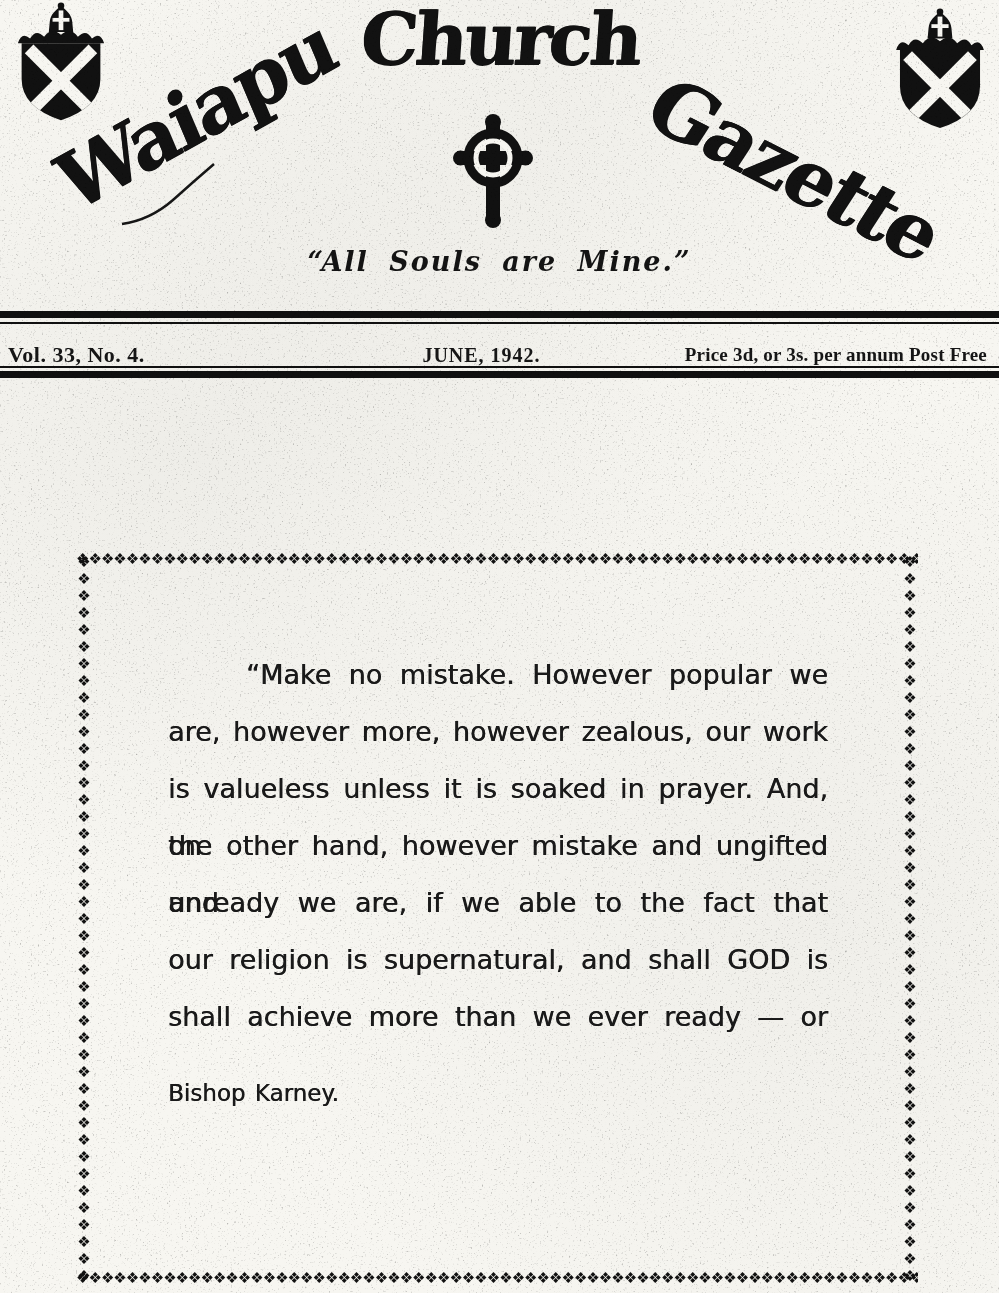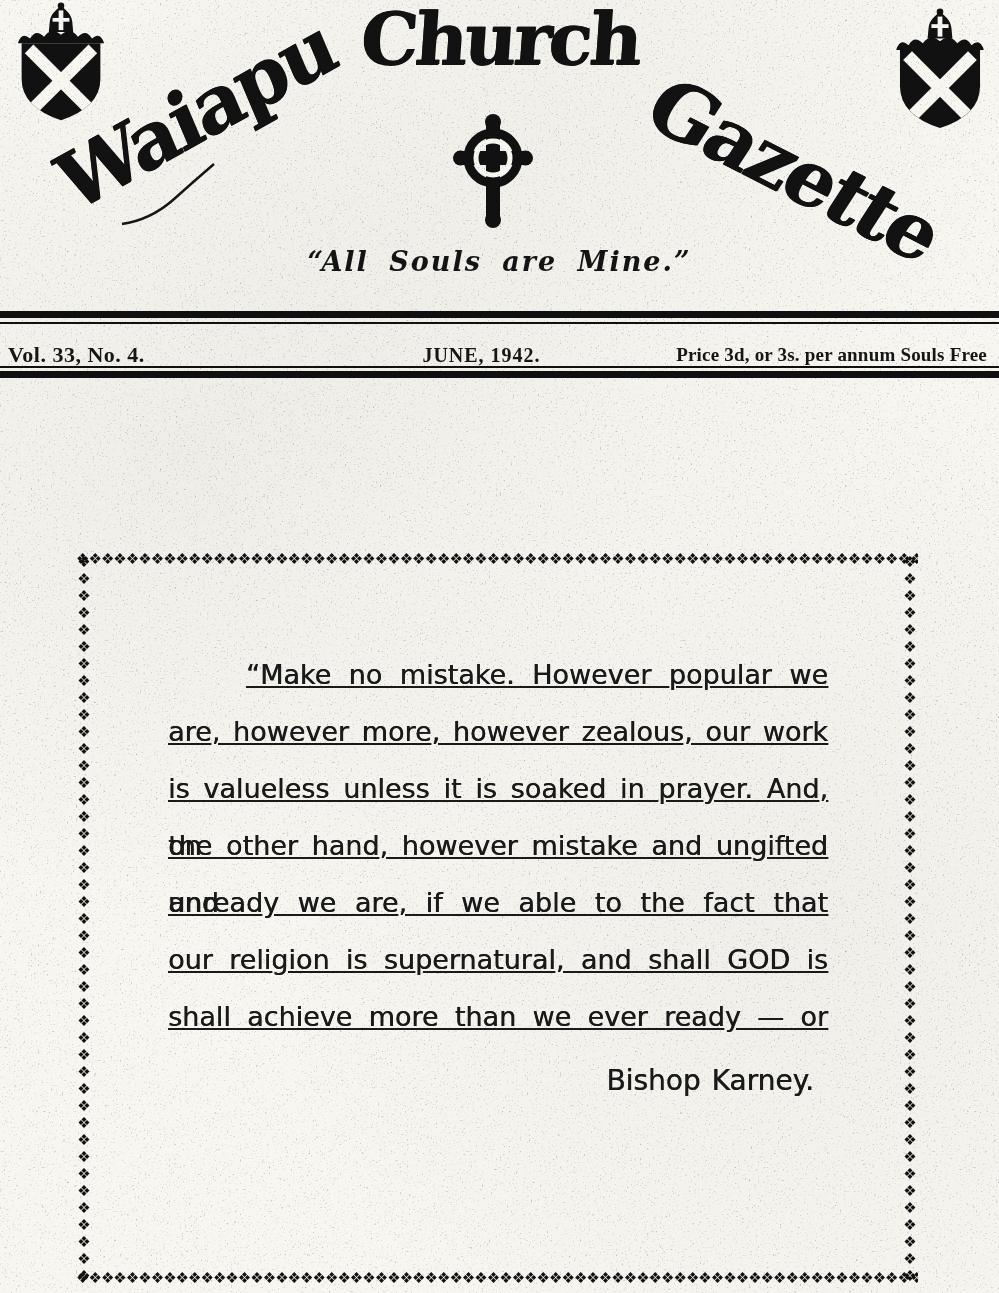--- a/index.html
+++ b/index.html
@@ -101,30 +101,29 @@
     font-size:27px;
     color:#1a1a1a;
     text-shadow:0.4px 0 0 currentColor;
     word-spacing:2px;
   }
   .qline{
     height:57px;line-height:57px;
     text-align:justify;
     text-align-last:justify;
     white-space:normal;
-    text-decoration:underline;
   }
   .qline.first{text-indent:78px;}
   .qline.last{text-align-last:left;}
   .attribution{
-    margin-top:16px;
+    margin-top:28px;
     height:40px;line-height:40px;
-    text-align:right;
+    text-align:left;
     padding-right:14px;
-    font-size:28px;
+    font-size:23px;
   }
   .noise{position:absolute;left:0;top:0;pointer-events:none;}
 </style>
 </head>
 <body>
 
 <div class="page">
 
   <svg class="crest crest-left" width="102" height="120" viewBox="0 0 100 128">
     <defs>
@@ -184,21 +183,21 @@
   <div class="motto">“All Souls are Mine.”</div>
 
   <div class="rule rule-t1"></div>
   <div class="rule rule-t2"></div>
   <div class="rule rule-b1"></div>
   <div class="rule rule-b2"></div>
 
   <div class="dateline-row">
     <span class="vol">Vol. 33, No. 4.</span>
     <span class="issue-date">JUNE, 1942.</span>
-    <span class="price">Price 3d, or 3s. per annum Souls Free</span>
+    <span class="price">Price 3d, or 3s. per annum Post Free</span>
   </div>
 
   <div class="diamond-border db-top">❖❖❖❖❖❖❖❖❖❖❖❖❖❖❖❖❖❖❖❖❖❖❖❖❖❖❖❖❖❖❖❖❖❖❖❖❖❖❖❖❖❖❖❖❖❖❖❖❖❖❖❖❖❖❖❖❖❖❖❖❖❖❖❖❖❖❖❖❖❖</div>
   <div class="diamond-border db-bottom">❖❖❖❖❖❖❖❖❖❖❖❖❖❖❖❖❖❖❖❖❖❖❖❖❖❖❖❖❖❖❖❖❖❖❖❖❖❖❖❖❖❖❖❖❖❖❖❖❖❖❖❖❖❖❖❖❖❖❖❖❖❖❖❖❖❖❖❖❖❖</div>
   <div class="diamond-border db-left">❖❖❖❖❖❖❖❖❖❖❖❖❖❖❖❖❖❖❖❖❖❖❖❖❖❖❖❖❖❖❖❖❖❖❖❖❖❖❖❖❖❖❖❖❖❖❖❖❖❖❖❖❖❖❖❖❖❖❖❖</div>
   <div class="diamond-border db-right">❖❖❖❖❖❖❖❖❖❖❖❖❖❖❖❖❖❖❖❖❖❖❖❖❖❖❖❖❖❖❖❖❖❖❖❖❖❖❖❖❖❖❖❖❖❖❖❖❖❖❖❖❖❖❖❖❖❖❖❖</div>
 
   <div class="quote-text">
     <div class="qline first">“Make no mistake. However popular we</div>
     <div class="qline">are, however more, however zealous, our work</div>

